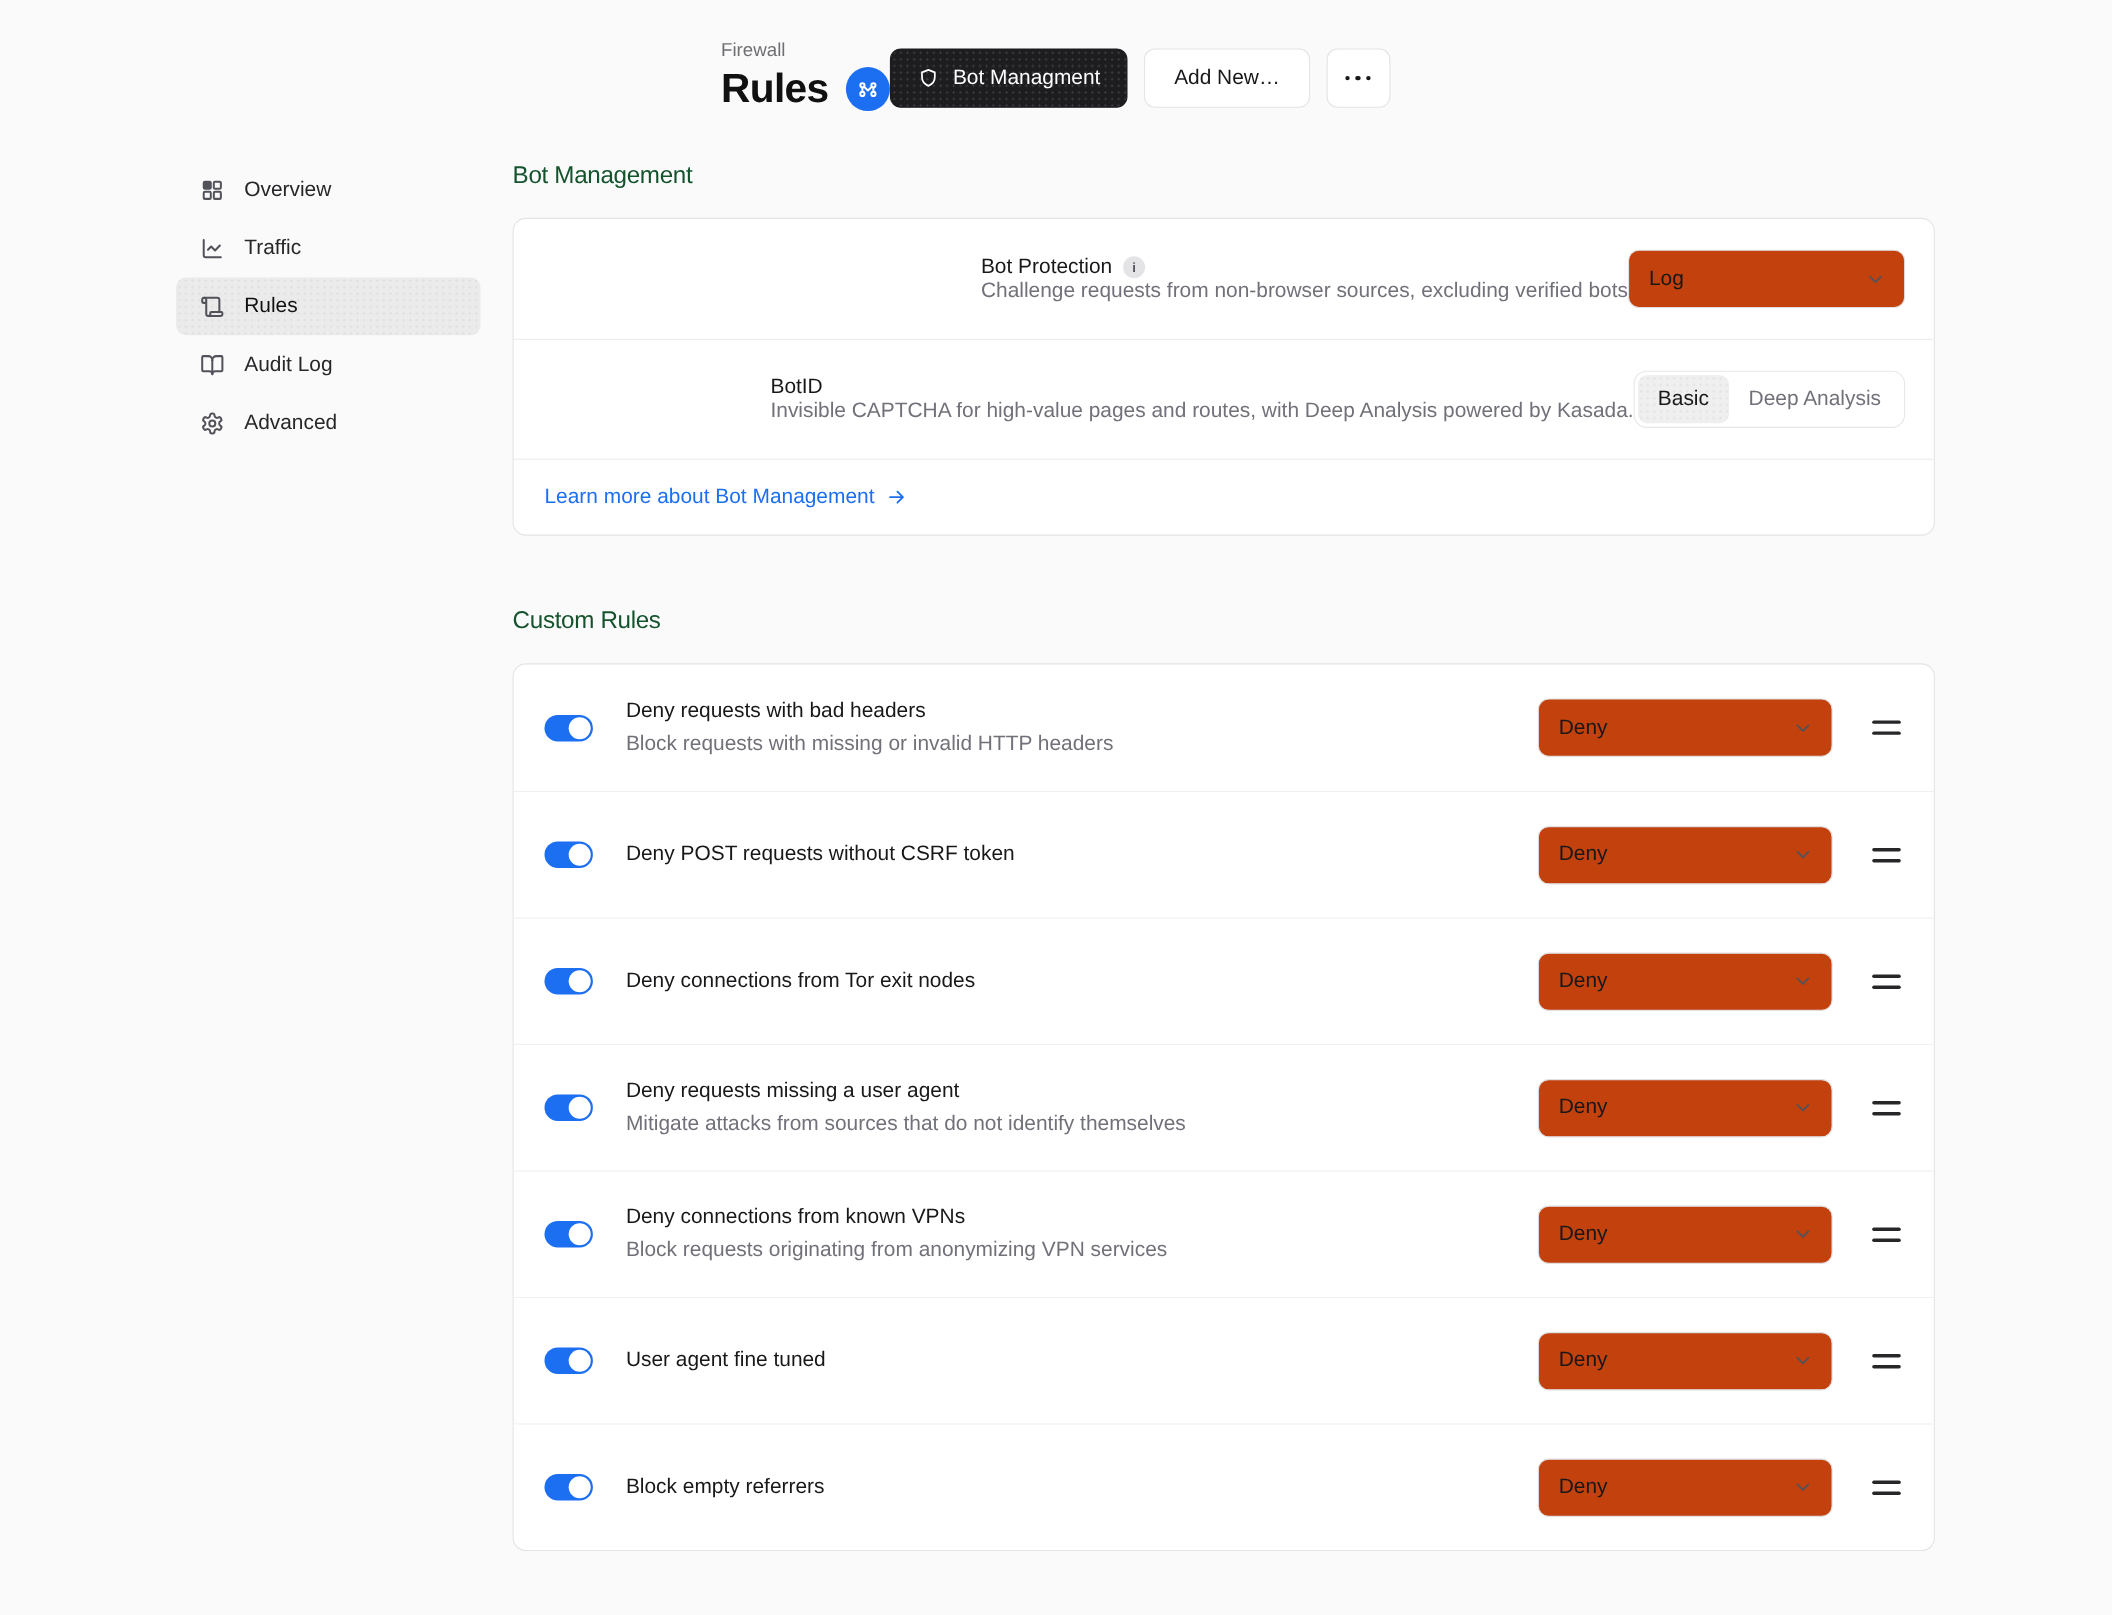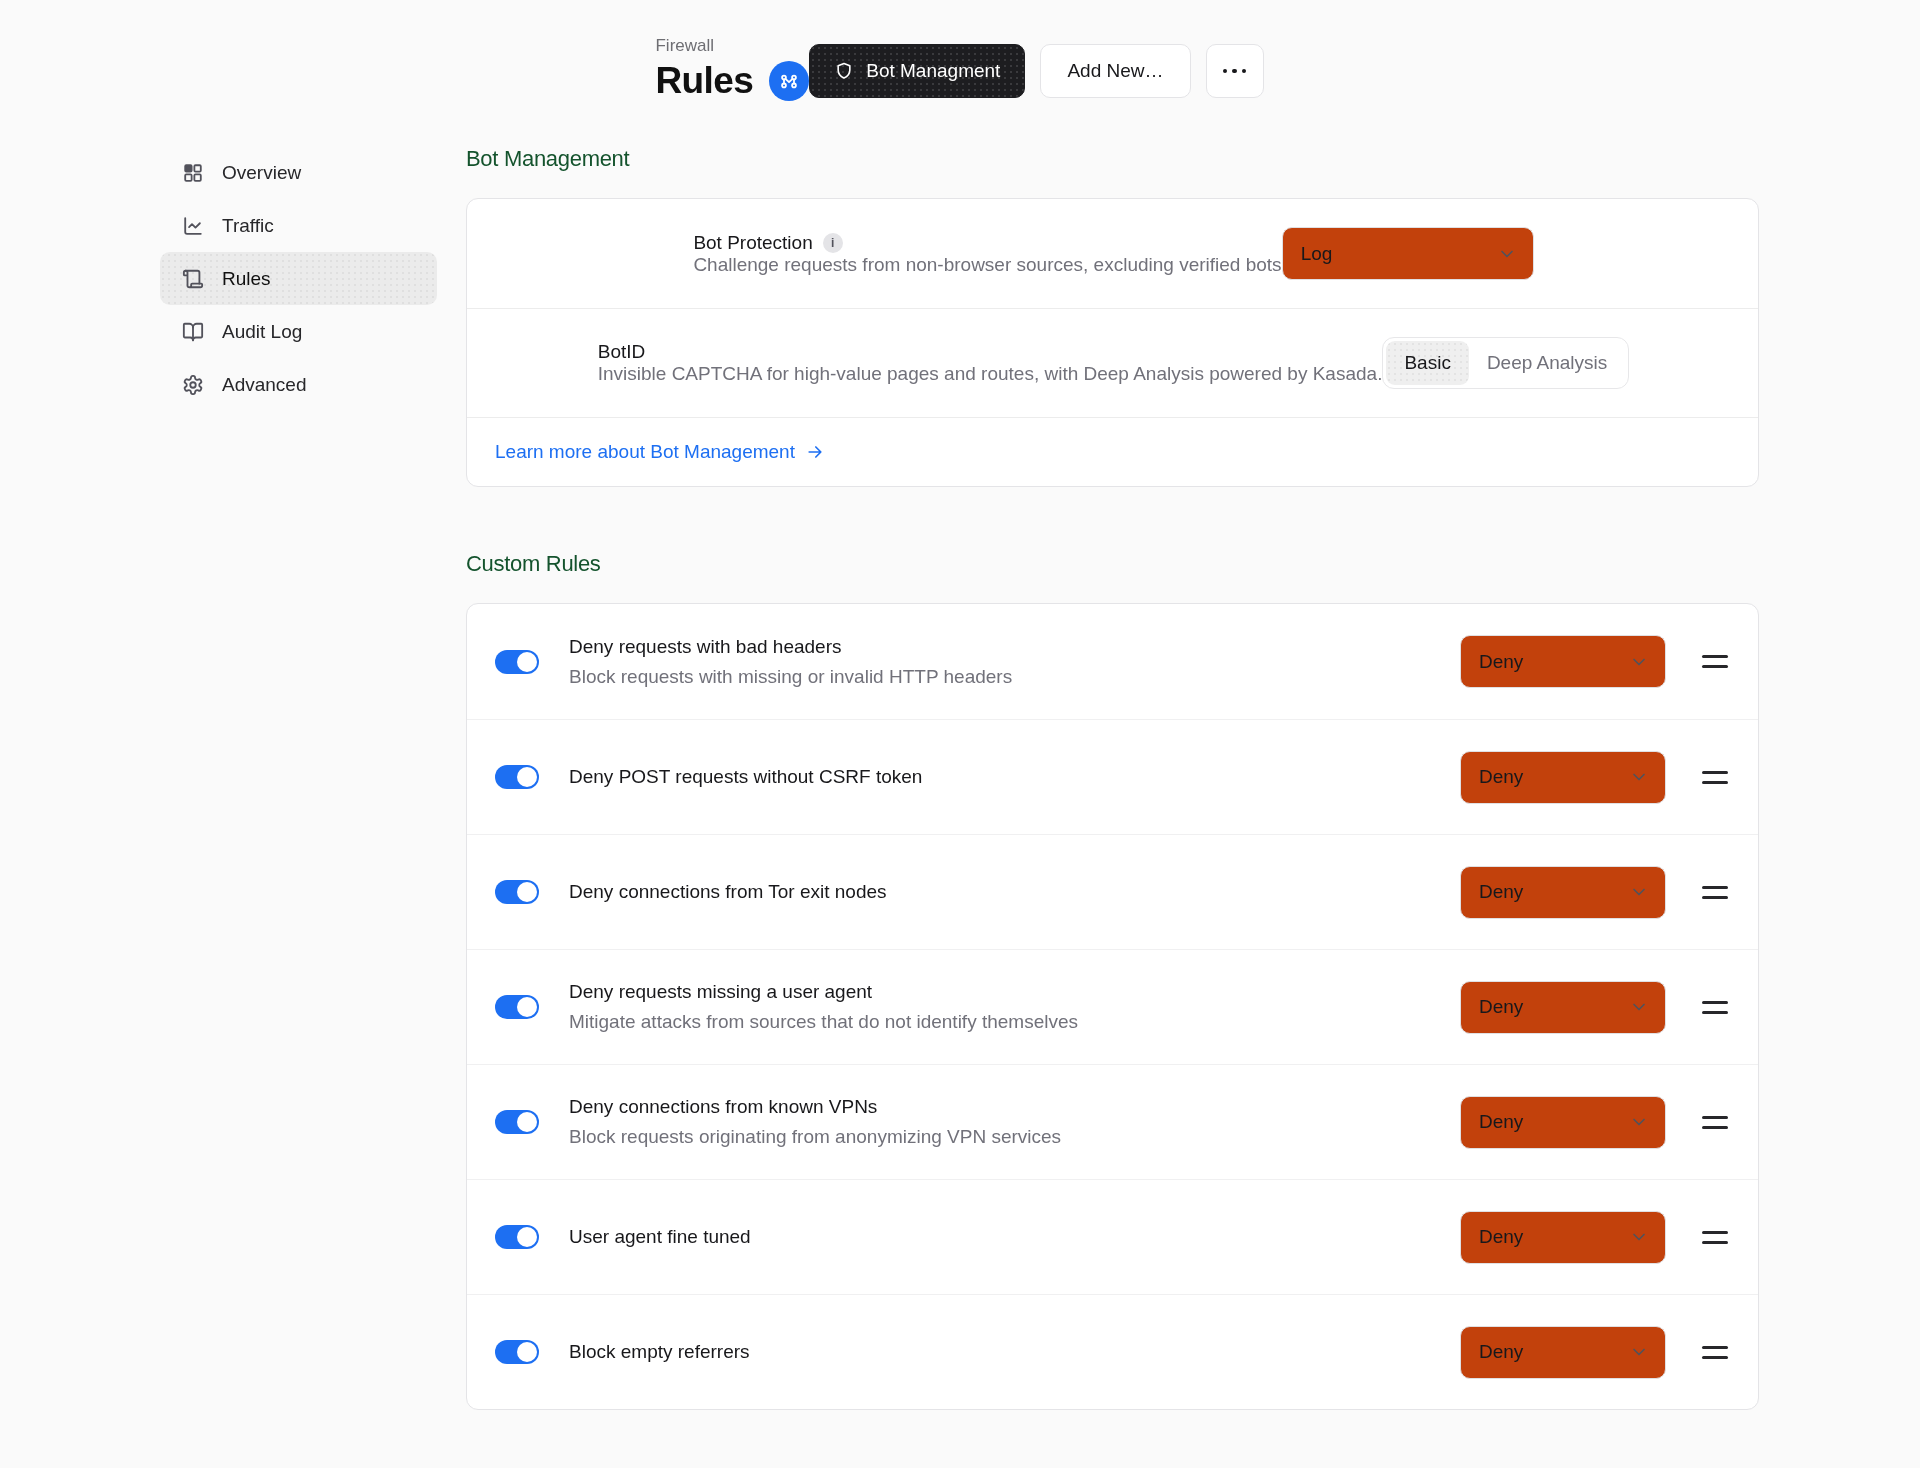--- a/index.html
+++ b/index.html
@@ -29,21 +29,21 @@
   .side-item .icon{width:22px;height:22px;color:#52525b;display:flex;align-items:center;justify-content:center;flex:none}
   .side-item .icon svg{width:22px;height:22px}
   .side-item.active{background-color:#ebebeb;background-image:radial-gradient(rgba(0,0,0,.05) 1px,transparent 1.2px);background-size:6px 6px;font-weight:500;color:#111}
 
   
   main{flex:1;min-width:0}
   h2{font-size:22px;font-weight:400;letter-spacing:-0.3px;margin-bottom:26px;color:#14532d}
   h2.mt{margin-top:64px}
   .card{background:#fff;border:1px solid #e4e4e7;border-radius:12px;overflow:hidden}
 
-  .setting-row{display:flex;align-items:center;justify-content:center;padding:28px 26px 28px 28px}
+  .setting-row{display:flex;align-items:center;justify-content:flex-end;padding:28px 26px 28px 28px}
   .setting-row + .setting-row{border-top:1px solid #ececec}
   .setting-title{font-size:19px;font-weight:500;display:flex;align-items:center;gap:10px}
   .info-badge{width:20px;height:20px;border-radius:50%;background:#e4e4e7;color:#52525b;font-size:12px;font-weight:700;display:inline-flex;align-items:center;justify-content:center}
   .setting-desc{font-size:19px;color:#71717a;}
 
   .select{width:252px;height:53px;border:1px solid #e0e0e3;border-radius:10px;display:flex;align-items:center;justify-content:space-between;padding:0 16px 0 18px;font-size:19px;background:#c2410c;cursor:pointer;flex:none}
   .chevron{display:flex;flex:none}
 
   .segmented{height:52px;border:1px solid #e7e7e9;border-radius:12px;display:inline-flex;align-items:center;padding:3px;background:#fff}
   .seg-option{height:44px;display:flex;align-items:center;padding:0 18px;font-size:19px;color:#71717a;border-radius:9px;cursor:pointer;white-space:nowrap}
@@ -54,21 +54,21 @@
 
   
   .rule-row{height:115px;display:flex;align-items:center;padding:0 30px 0 28px}
   .rule-row + .rule-row{border-top:1px solid #f0f0f1}
   .toggle{width:44px;height:24px;border-radius:13px;background:#1d6ff2;position:relative;flex:none;cursor:pointer;border:none}
   .toggle::after{content:"";position:absolute;right:2px;top:2px;width:20px;height:20px;background:#fff;border-radius:50%}
   .rule-text{margin-left:30px;margin-right:20px;min-width:0}
   .rule-title{font-size:19px;font-weight:500;color:#18181b}
   .rule-desc{font-size:19px;color:#71717a;margin-top:8px}
   .rule-right{margin-left:auto;display:flex;align-items:center;gap:36px;flex:none}
-  .rule-right .select{width:206px}
+  .rule-right .select{width:268px}
   .drag-handle{display:flex;flex-direction:column;gap:7px;cursor:grab;background:none;border:none;padding:2px 0}
   .drag-handle span{width:26px;height:3px;background:#27272a;border-radius:2px;display:block}
 </style>
 </head>
 <body>
 
 <div class="shell">
 
   <header class="header">
     <div>

